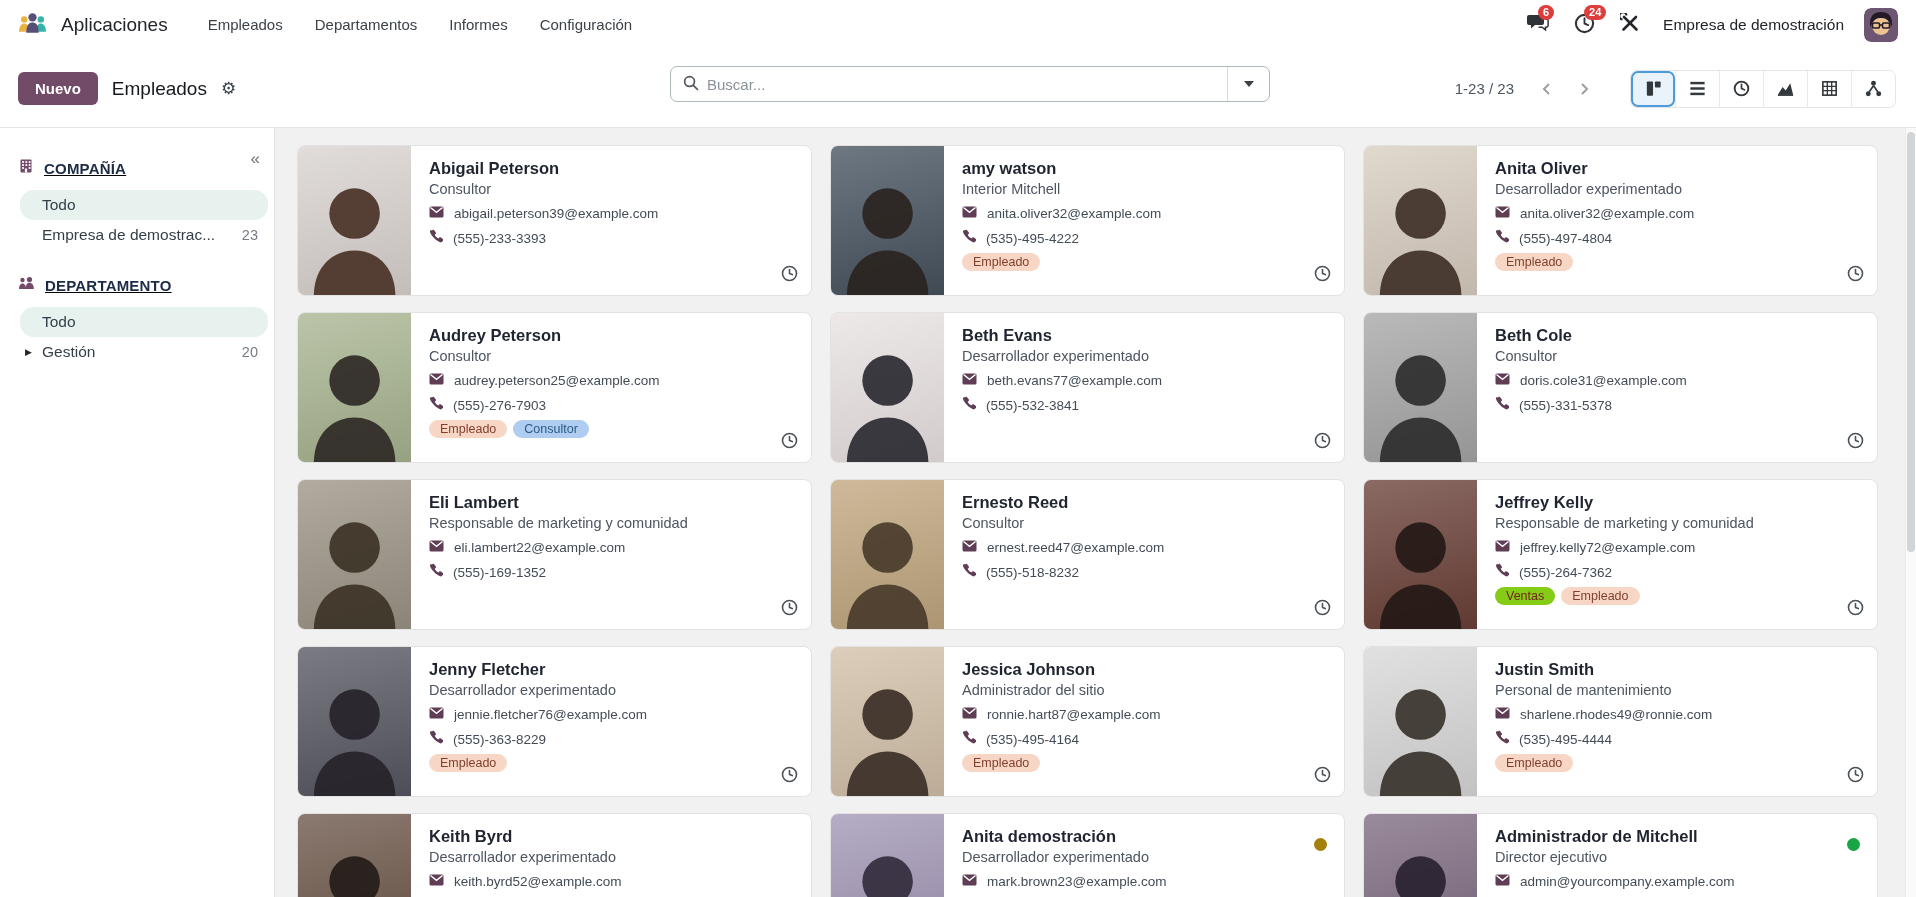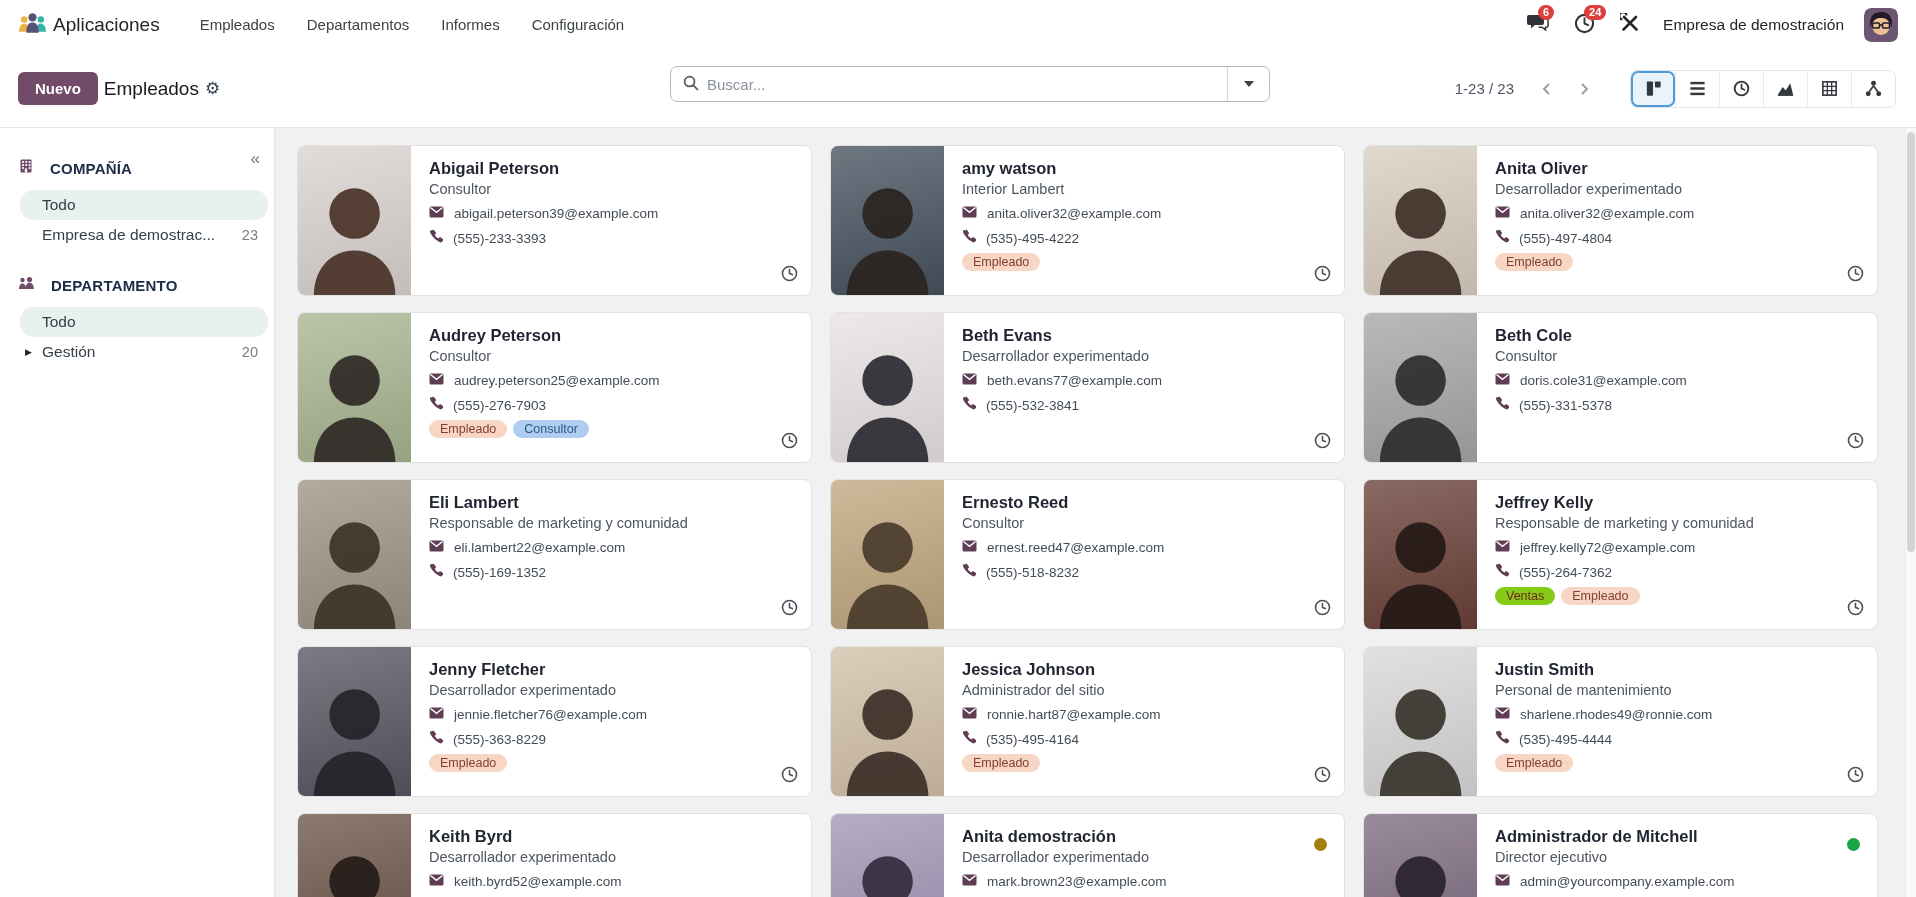--- a/index.html
+++ b/index.html
@@ -2,36 +2,36 @@
 <html><head>
 <meta charset="utf-8">
 <style>
   * { margin:0; padding:0; box-sizing:border-box; font-family:"Liberation Sans", sans-serif; }
   html,body { width:1916px; height:897px; overflow:hidden; background:#fff; }
   .app { position:relative; width:1916px; height:897px; }
 
   
   .navbar { position:absolute; left:0; top:0; width:1916px; height:49px;
             display:flex; align-items:center; padding:0 18px; background:#fff; }
-  .brand { display:flex; align-items:center; gap:6px; cursor:pointer; }
+  .brand { display:flex; align-items:center; gap:14px; cursor:pointer; }
   .brand-label { font-size:19px; color:#222529; }
   .nav-menu { display:flex; align-items:center; margin-left:28px; gap:8px; }
   .nav-item { font-size:15px; color:#3b4248; padding:6px 12px; border-radius:4px; cursor:pointer; text-decoration:none; }
   .nav-right { margin-left:auto; display:flex; align-items:center; gap:20px; }
   .nav-icon-btn { position:relative; background:none; border:none; cursor:pointer; width:26px; height:26px;
                   display:flex; align-items:center; justify-content:center; }
   .nav-badge { position:absolute; top:-7px; left:13px; background:#dc3d3d; color:#fff; font-size:11px;
                font-weight:bold; line-height:1; padding:2px 5px; border-radius:9px; }
   .company-name { font-size:15.5px; color:#212529; cursor:pointer; }
   .avatar { width:34px; height:34px; border-radius:7px; overflow:hidden; cursor:pointer; }
 
   
   .control-panel { position:absolute; left:0; top:49px; width:1916px; height:79px; background:#fff;
                    border-bottom:1px solid #e4e5e7; }
-  .cp-left { position:absolute; left:18px; top:0; height:79px; display:flex; align-items:center; gap:6px; }
+  .cp-left { position:absolute; left:18px; top:0; height:79px; display:flex; align-items:center; gap:14px; }
   .btn-new { background:#714B67; color:#fff; border:none; font-size:15px; font-weight:600;
              padding:8px 17px; border-radius:6px; cursor:pointer; }
   .cp-title { font-size:19px; color:#16191d; }
   .gear { font-size:17px; color:#374151; cursor:pointer; line-height:1; }
 
   .searchbar { position:absolute; left:670px; top:17px; width:600px; height:36px; background:#fff;
                border:1px solid #aebbb6; border-radius:7px; display:flex; align-items:center; }
   .searchbar .mag { margin:0 8px 0 11px; flex:none; }
   .searchbar input { flex:1; border:none; outline:none; font-size:15px; color:#374151; background:transparent; }
   .searchbar input::placeholder { color:#8a9299; }
@@ -50,21 +50,21 @@
   .vs-btn:first-child { border-left:none; border-radius:7px 0 0 7px; }
   .vs-btn:last-child { border-radius:0 7px 7px 0; }
   .vs-btn.active { background:#e9f3fc; outline:2px solid #4f9bd9; outline-offset:-2px; border-radius:7px; }
 
   
   .sidebar { position:absolute; left:0; top:128px; width:275px; height:769px; background:#fff;
              border-right:1px solid #e2e4e6; padding-top:12px; }
   .collapse-btn { position:absolute; right:14px; top:22px; font-size:17px; color:#6b7280; cursor:pointer; line-height:1; }
   .sb-section { margin-top:26px; }
   .sb-section:first-of-type { margin-top:18px; }
-  .sb-header { display:flex; align-items:center; gap:16px; padding-left:18px; margin-bottom:12px; }
+  .sb-header { display:flex; align-items:center; gap:10px; padding-left:18px; margin-bottom:12px;text-decoration:underline; }
   .sb-title { font-size:15px; font-weight:bold; color:#1c2b46; letter-spacing:.2px; }
   .sb-items { list-style:none; margin:0 6px 0 20px; }
   .sb-item { position:relative; display:flex; align-items:center; justify-content:space-between;
              padding:6px 10px 6px 22px; font-size:15.5px; color:#333e48; cursor:pointer; border-radius:14px; }
   .sb-item.active { background:#e7f1ee; }
   .sb-item .caret { position:absolute; left:5px; font-size:9px; color:#23272b; }
   .sb-item .cnt { font-size:14.5px; color:#767d84; }
 
   
   .kanban { position:absolute; left:275px; top:128px; width:1641px; height:769px; background:#f1f1f1;
@@ -340,21 +340,21 @@
   <article class="card">
     <div class="photo" style="background-color: rgb(70, 82, 94);">
       <div class="shade"></div>
       <svg viewBox="0 0 100 134" preserveAspectRatio="xMidYMax meet">
         <circle cx="50" cy="48" r="26" class="sil" fill="#2b2420"></circle>
         <path d="M8,134 C8,100 30,86 50,86 C70,86 92,100 92,134 Z" class="sil" fill="#2b2420"></path>
       </svg>
     </div>
     <div class="cbody">
       <div class="cname">amy watson</div>
-      <div class="cjob">Interior Lambert</div>
+      <div class="cjob">Interior Mitchell</div>
       <div class="crow row-email">
         <span>
           <svg width="15" height="12" viewBox="0 0 15 12">
             <rect x="0.5" y="0.5" width="14" height="11" rx="1.5" fill="#5f3e55"></rect>
             <path d="M1.5,1.5 L7.5,6.4 L13.5,1.5" fill="none" stroke="#ffffff" stroke-width="1.4"></path>
           </svg>
         </span>
         <span class="ctext">anita.oliver32@example.com</span>
       </div>
       <div class="crow row-phone">

